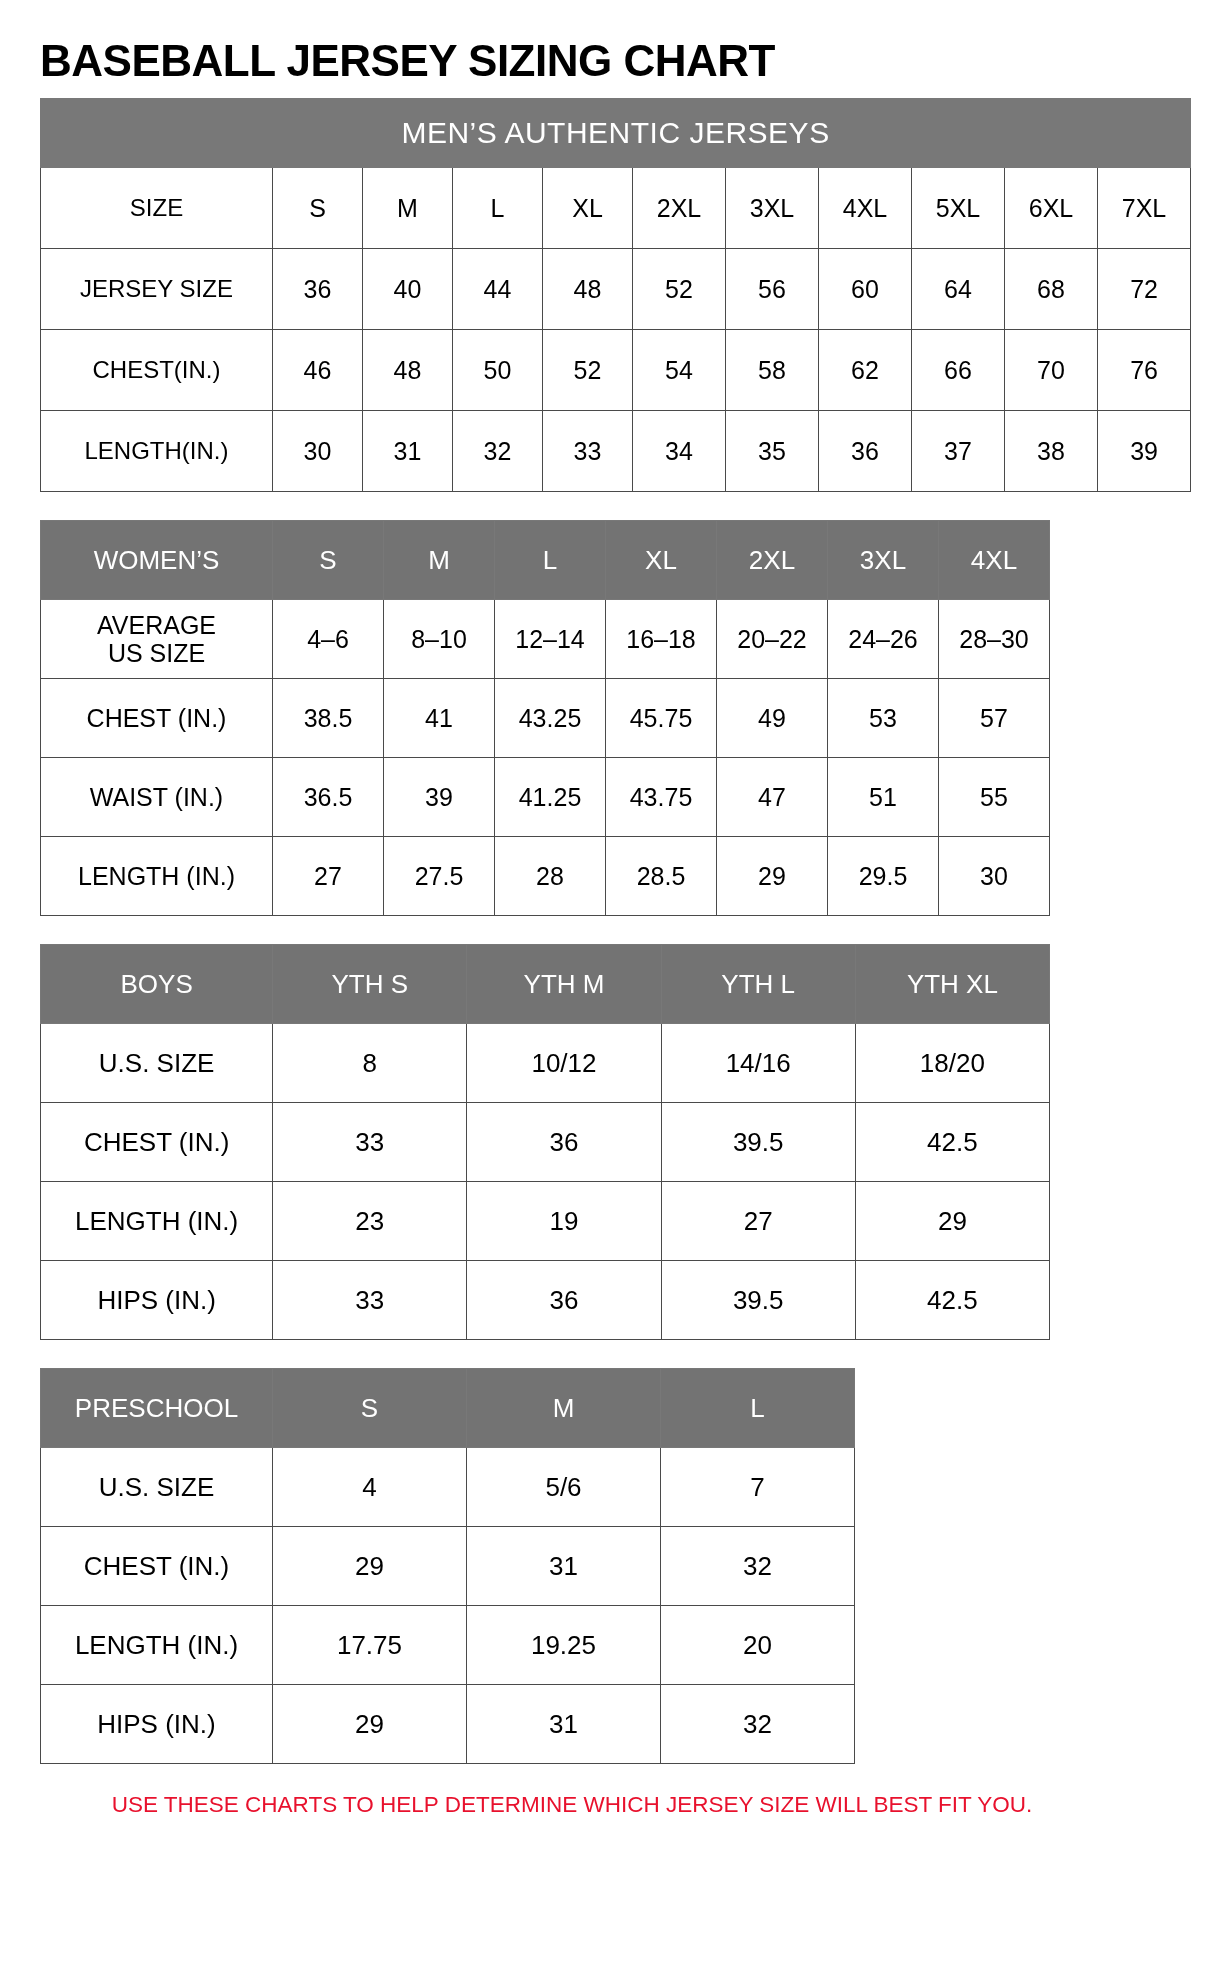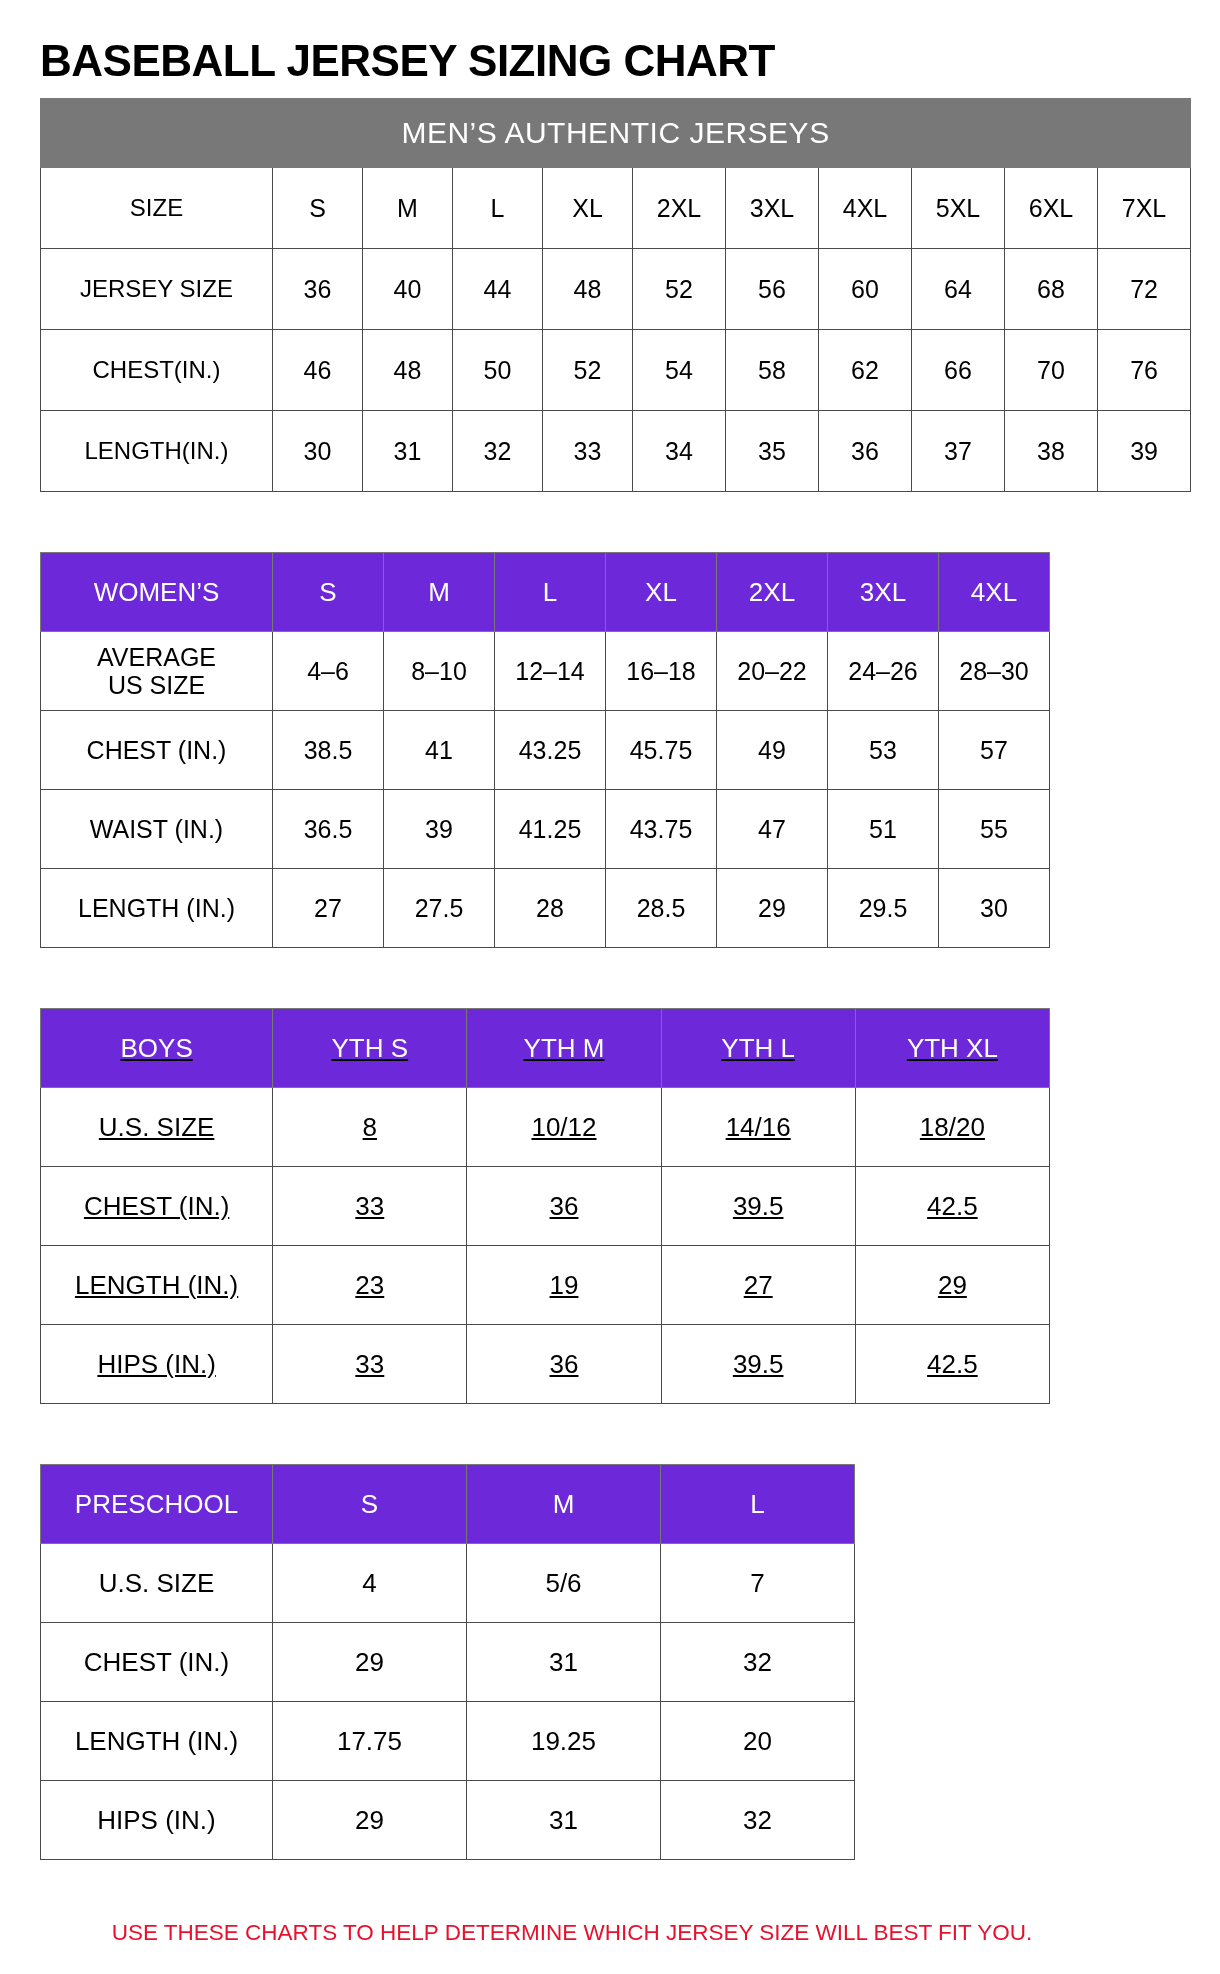--- a/index.html
+++ b/index.html
@@ -30,38 +30,38 @@
   .note {
     color: #e8112d;
     font-size: 22.5px;
     line-height: 1.25;
     margin: 0 0 22px 0;
     max-width: 1110px;
   }
   table {
     border-collapse: collapse;
     table-layout: fixed;
-    margin-bottom: 60px;
+    margin-bottom: 28px;
     padding-left: 47px;
   }
   table td, table th {
     border: 1px solid #4a4a4a;
     text-align: center;
     vertical-align: middle;
     font-weight: normal;
     color: #000;
     padding: 0;
   }
   .hdr-band td {
     background: #787878;
     color: #ffffff;
     border: 1px solid #787878;
   }
   .gray-cell {
-    background: #6d28d9;
+    background: #737373;
     color: #ffffff !important;
     border: 1px solid #787878 !important;
   }
 
   
   table.mens { width: 1140px; }
   table.mens .banner {
     height: 68px;
     font-size: 30px;
     letter-spacing: 0.5px;
@@ -88,21 +88,21 @@
   table.womens td {
     height: 78px;
     font-size: 25px;
   }
   table.womens tr.head td { font-size: 26px; }
   table.womens col.c0 { width: 232px; }
   table.womens col.cX { width: 111px; }
   .twoline { line-height: 1.12; text-align: center; }
 
   
-  table.boys { width: 1010px; text-decoration: underline; }
+  table.boys { width: 1010px; }
   table.boys td {
     height: 78px;
     font-size: 26px;
   }
   table.boys col.c0 { width: 232px; }
   table.boys col.cX { width: 194px; }
 
   
   table.preschool { width: 815px; }
   table.preschool td {

